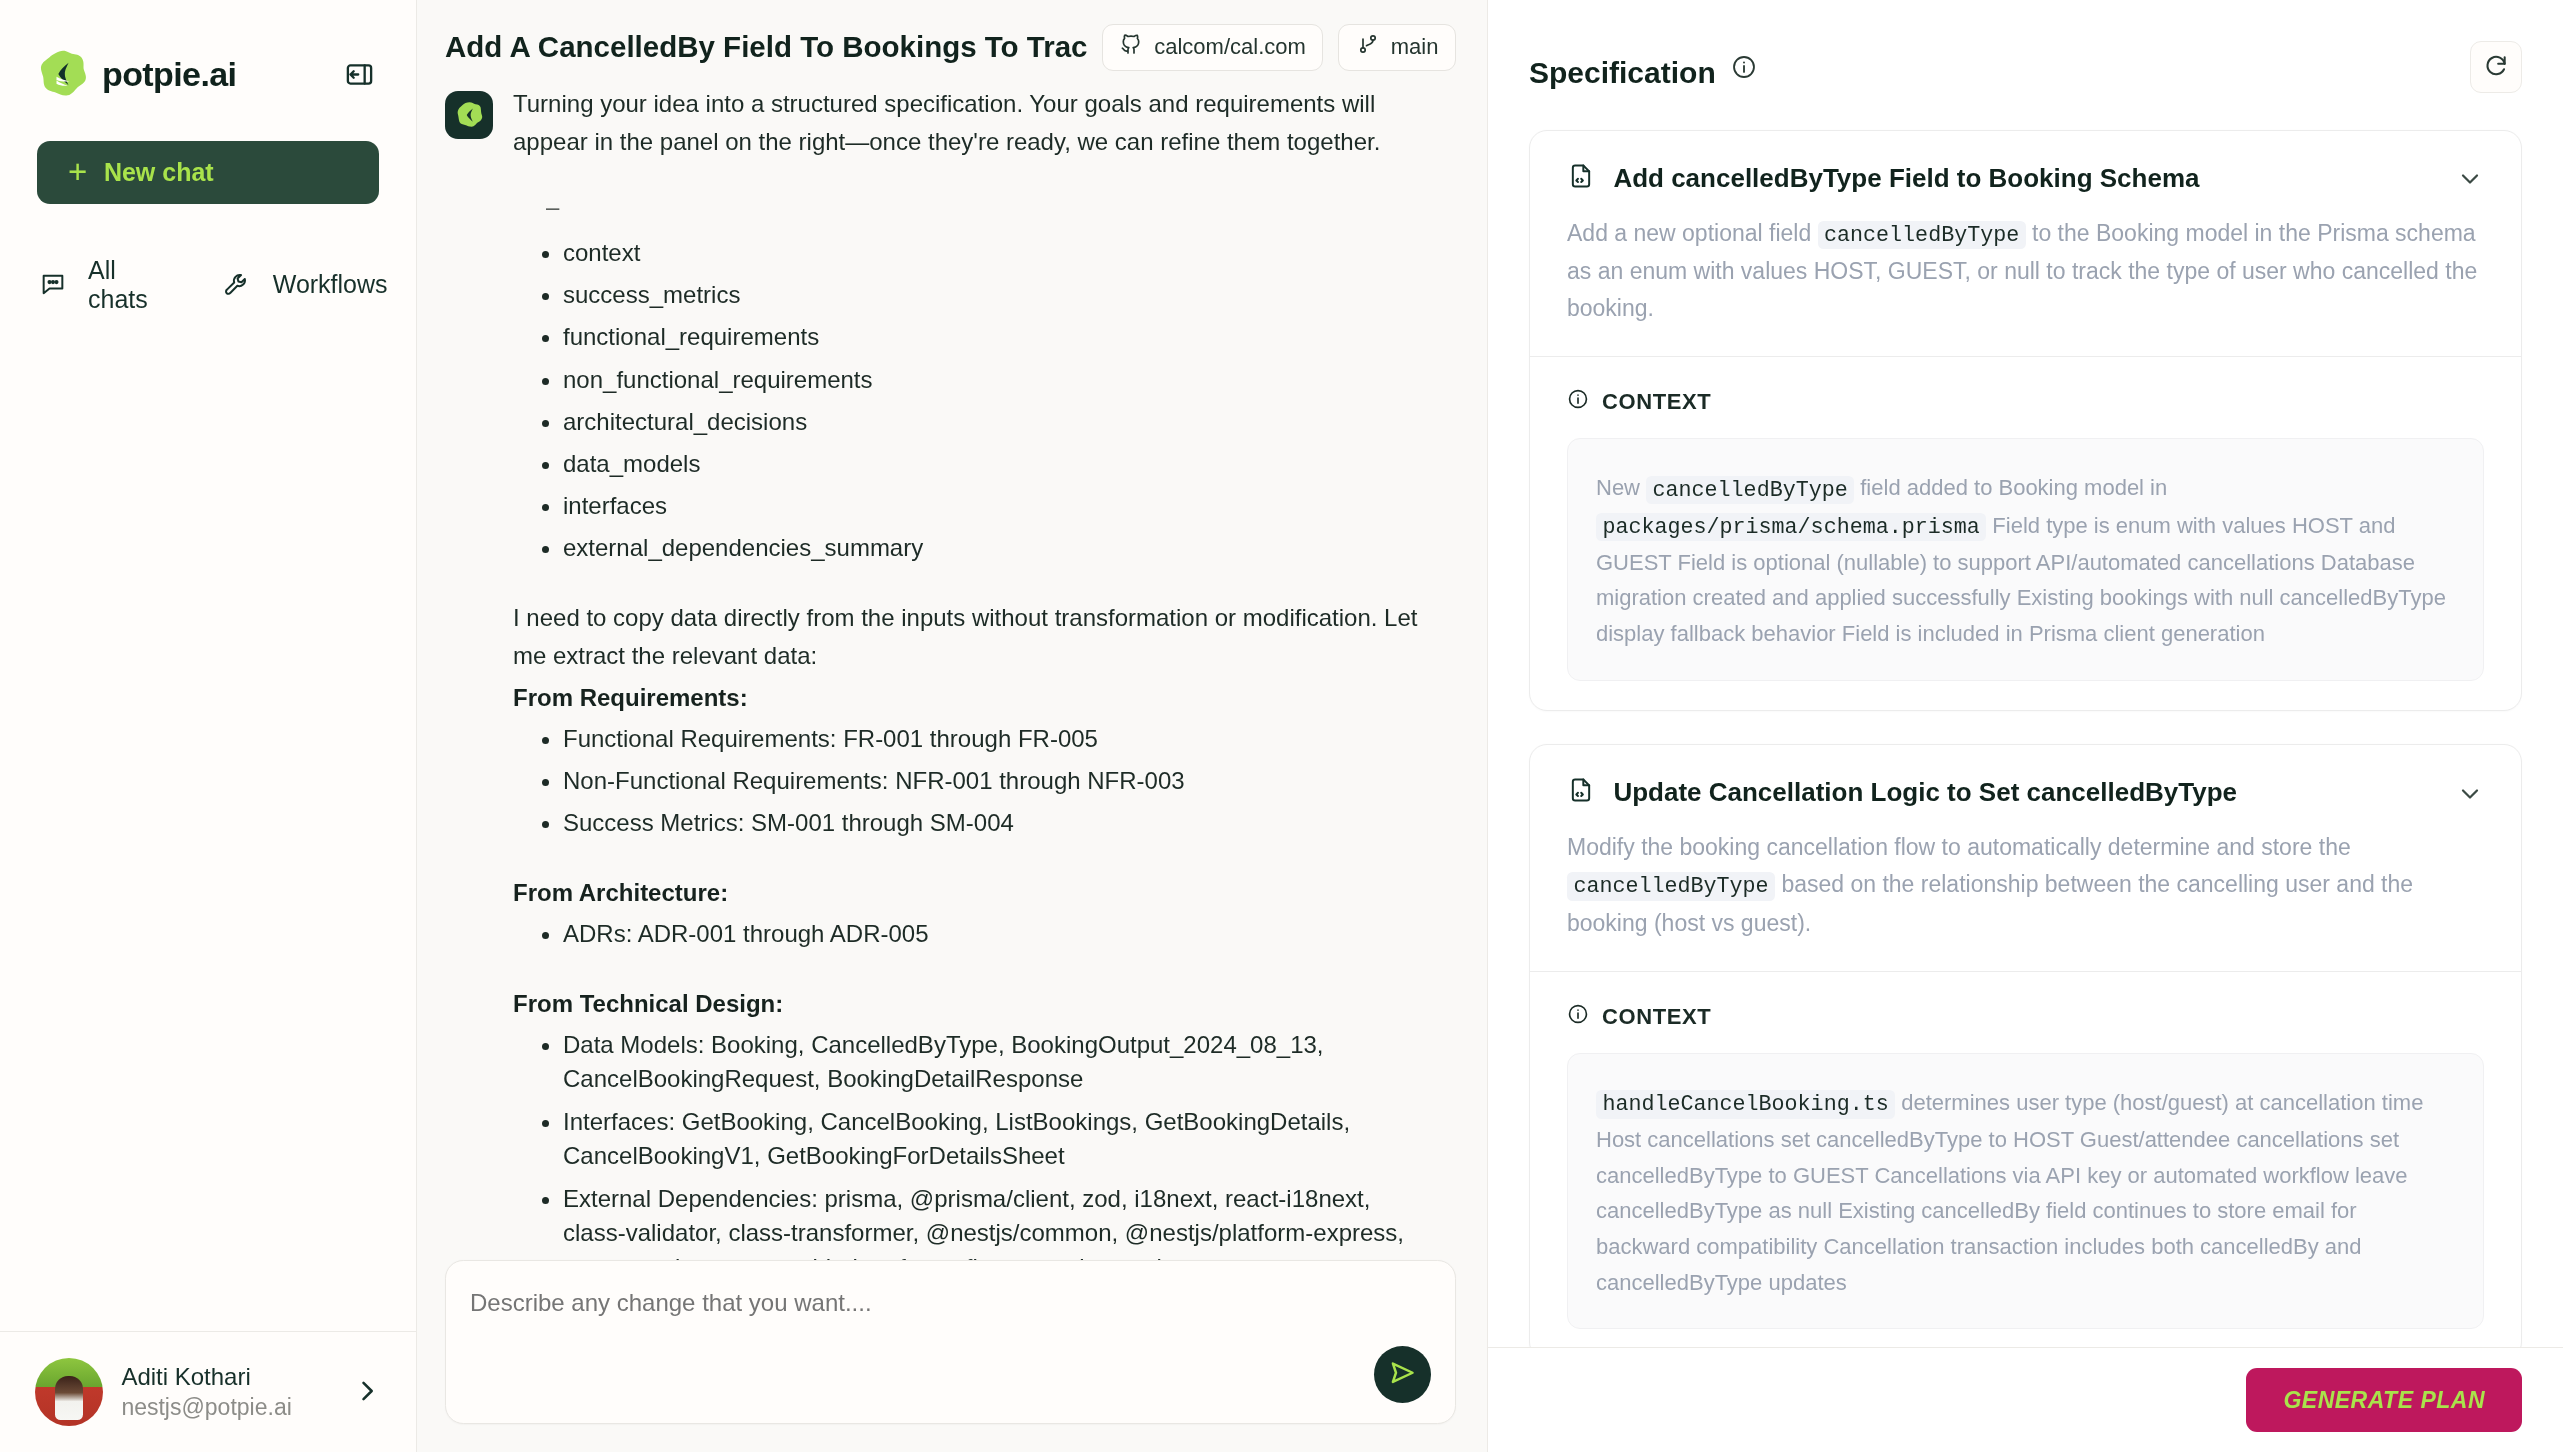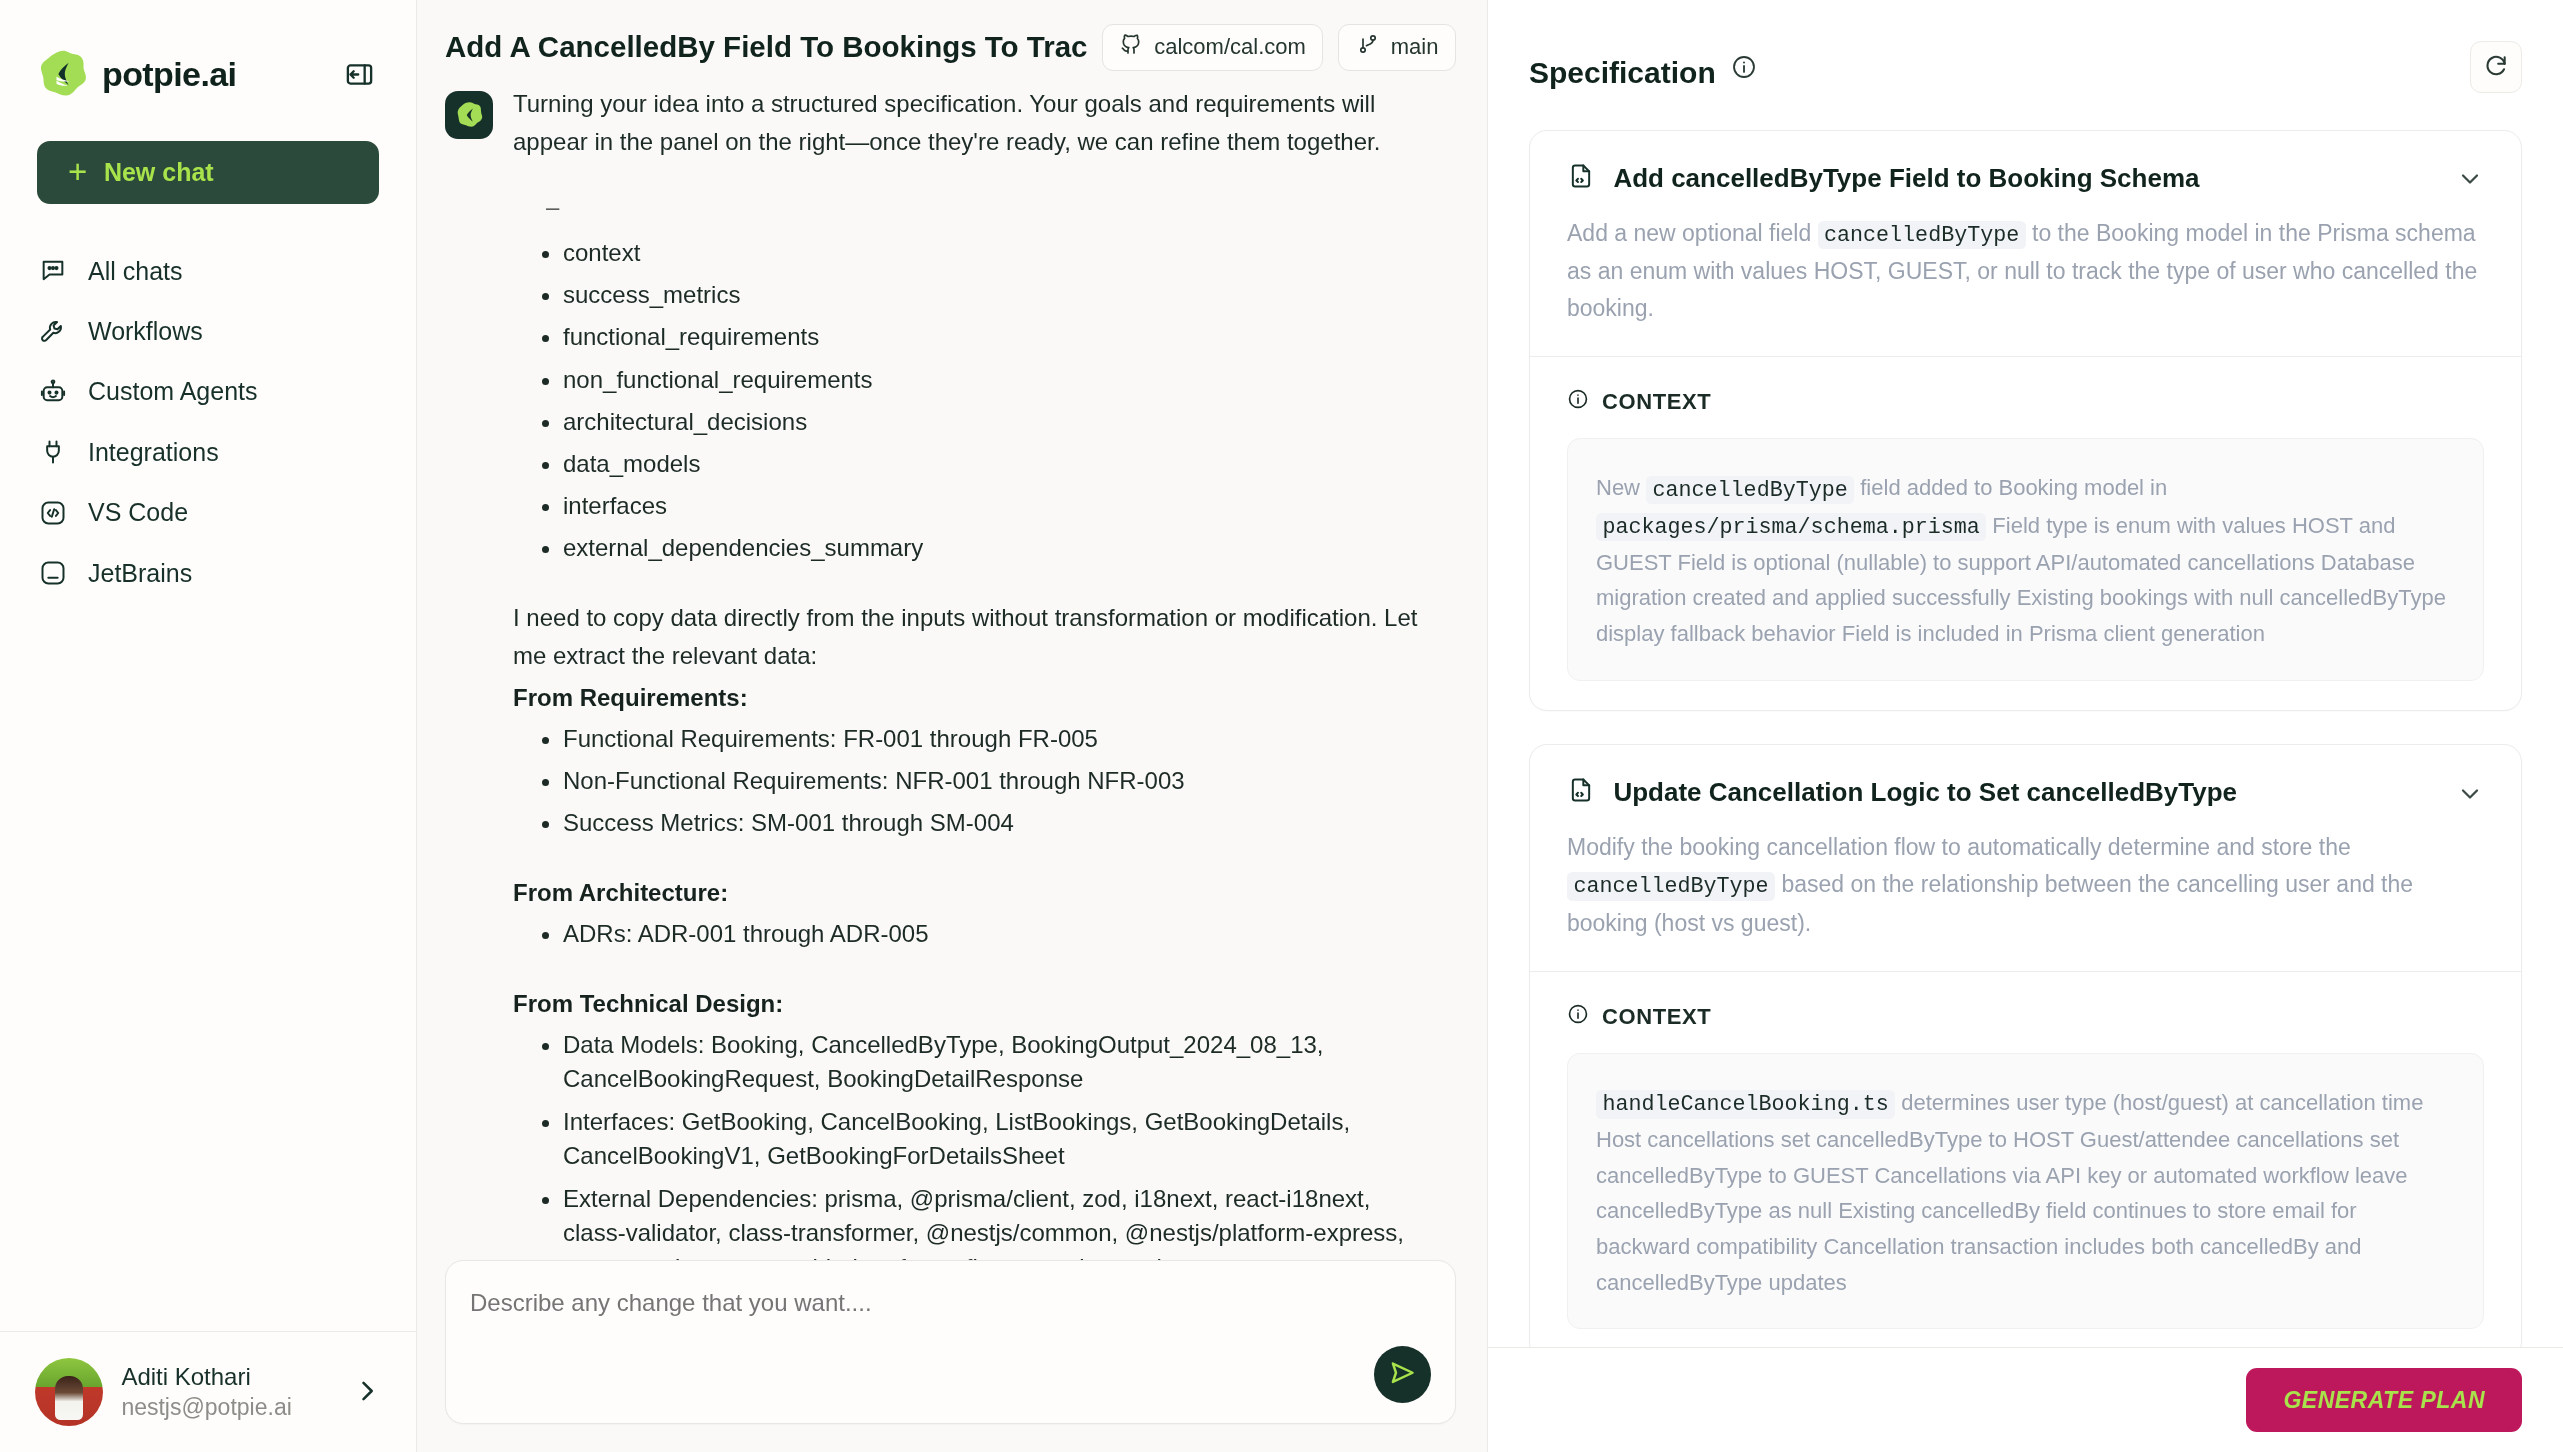--- a/index.html
+++ b/index.html
@@ -30,21 +30,21 @@
     margin: 41px 37px 0 37px;
     height: 63px; border-radius: 13px;
     background: #2b4a3b; color: #a9e34b;
     display: flex; align-items: center; gap: 16.6px;
     padding-left: 31px;
     font-size: 25px; font-weight: 600;
     cursor: pointer; border: none;
   }
   .plus { font-size: 33px; font-weight: 400; line-height: 1; margin-top: -2.8px; }
 
-  .nav { margin-top: 37px; display: flex; flex-direction: column; }
+  .nav { margin-top: 37px; display: flex; }
   .nav-item {
     display: flex; align-items: center; gap: 20px;
     padding: 14.7px 37px; cursor: pointer;
     color: #17302a; font-size: 25px;
   }
   .nav-item .ico { width: 31px; height: 31px; display: flex; align-items: center; justify-content: center; flex: 0 0 31px; }
 
   .sb-bottom {
     margin-top: auto;
     border-top: 1.8px solid #eceae6;

